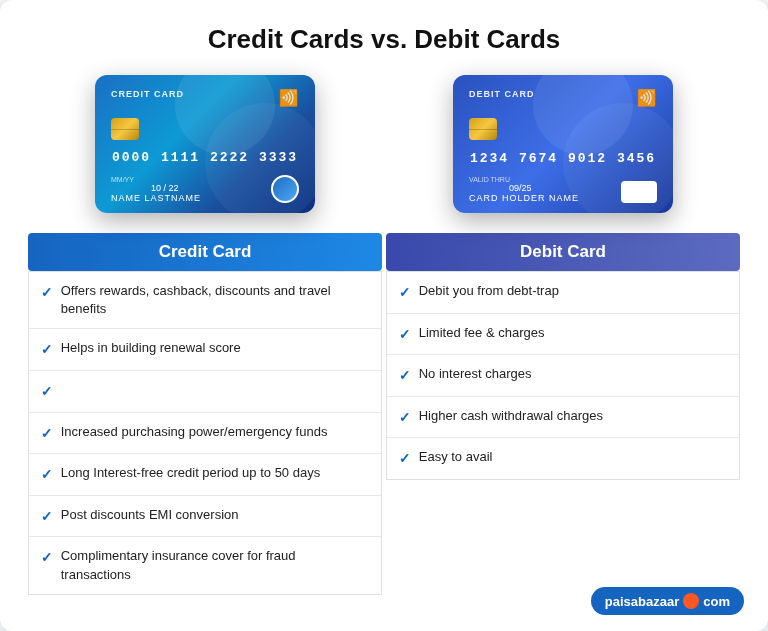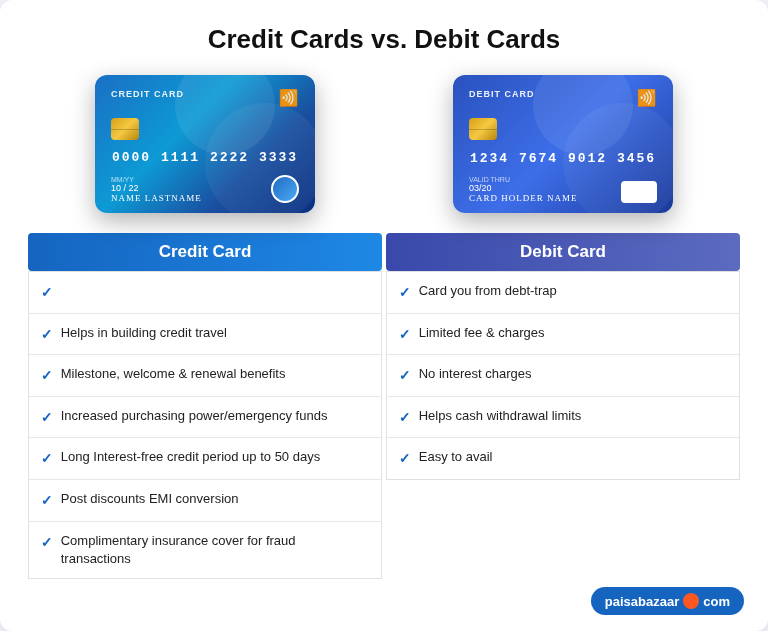--- a/index.html
+++ b/index.html
@@ -120,28 +120,28 @@
     }
     .card-bottom {
       display: flex;
       justify-content: space-between;
       align-items: flex-end;
     }
     .card-name {
       font-size: 9px;
       letter-spacing: 1px;
       text-transform: uppercase;
-      font-family: Liberation Serif, serif;
     }
     .card-expiry-small {
       font-size: 7px;
       color: rgba(255,255,255,0.7);
     }
     .card-expiry {
       font-size: 9px;
+      margin-left: 40px;
     }
     .wifi-icon {
       font-size: 16px;
       opacity: 0.9;
       transform: rotate(90deg);
       display: inline-block;
     }
     .card-logo-circle {
       width: 28px;
       height: 28px;
@@ -256,28 +256,28 @@
             <span class="card-logo-circle"></span>
           </div>
         </div>
       </div>
 
       <div class="section-header credit-header">Credit Card</div>
 
       <ul class="features-list">
         <li>
           <span class="check-icon">✓</span>
-        </li>
-        <li>
-          <span class="check-icon">✓</span>
-          <span>Helps in building credit travel</span>
-        </li>
-        <li>
-          <span class="check-icon">✓</span>
-          <span>Milestone, welcome &amp; renewal benefits</span>
+          <span>Offers rewards, cashback, discounts and travel benefits</span>
+        </li>
+        <li>
+          <span class="check-icon">✓</span>
+          <span>Helps in building renewal score</span>
+        </li>
+        <li>
+          <span class="check-icon">✓</span>
         </li>
         <li>
           <span class="check-icon">✓</span>
           <span>Increased purchasing power/emergency funds</span>
         </li>
         <li>
           <span class="check-icon">✓</span>
           <span>Long Interest-free credit period up to 50 days</span>
         </li>
         <li>
@@ -300,46 +300,46 @@
             <span class="card-type-label">DEBIT CARD</span>
             <span class="wifi-icon">🛜</span>
           </div>
           <div class="card-chip-row">
             <span class="card-chip"></span>
           </div>
           <div class="card-number">1234  7674  9012  3456</div>
           <div class="card-bottom">
             <div>
               <div class="card-expiry-small">VALID THRU</div>
-              <div class="card-expiry">03/20</div>
+              <div class="card-expiry">09/25</div>
               <div class="card-name">CARD HOLDER NAME</div>
             </div>
             <span class="card-logo-oval"></span>
           </div>
         </div>
       </div>
 
       <div class="section-header debit-header">Debit Card</div>
 
       <ul class="features-list">
         <li>
           <span class="check-icon">✓</span>
-          <span>Card you from debt-trap</span>
+          <span>Debit you from debt-trap</span>
         </li>
         <li>
           <span class="check-icon">✓</span>
           <span>Limited fee &amp; charges</span>
         </li>
         <li>
           <span class="check-icon">✓</span>
           <span>No interest charges</span>
         </li>
         <li>
           <span class="check-icon">✓</span>
-          <span>Helps cash withdrawal limits</span>
+          <span>Higher cash withdrawal charges</span>
         </li>
         <li>
           <span class="check-icon">✓</span>
           <span>Easy to avail</span>
         </li>
       </ul>
 
     </div>
 
   </div>

